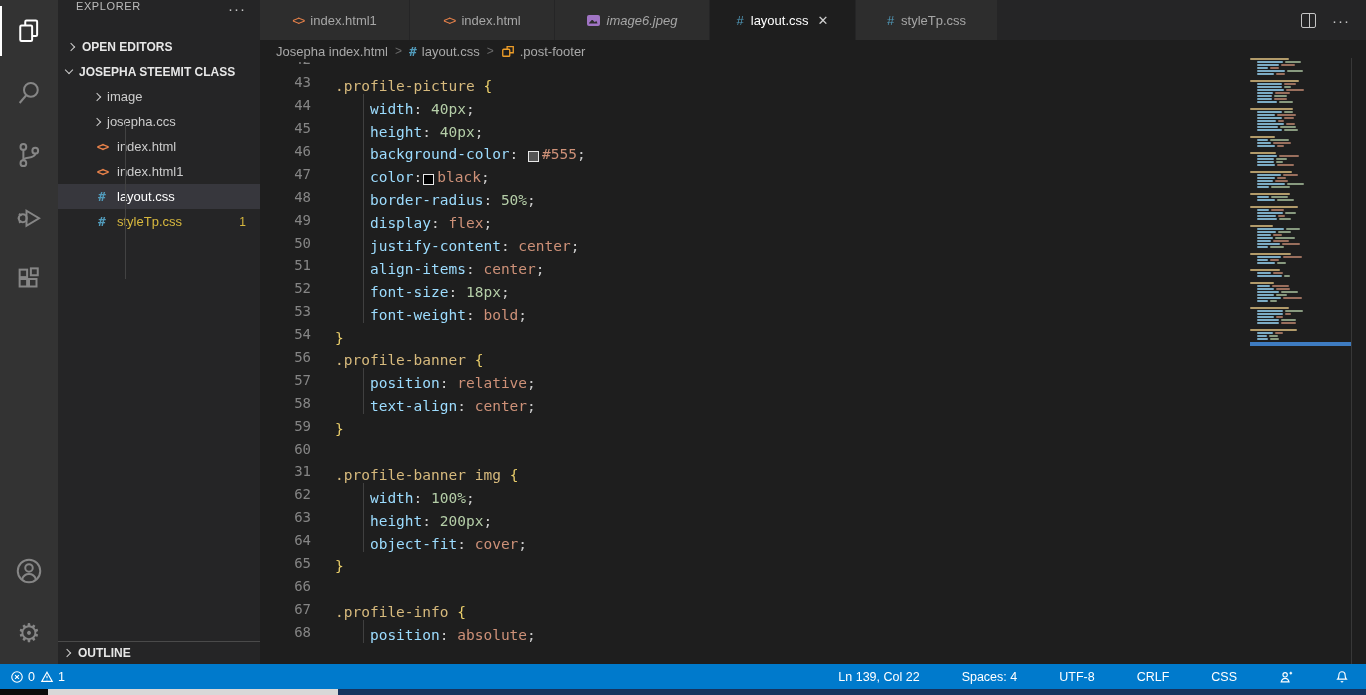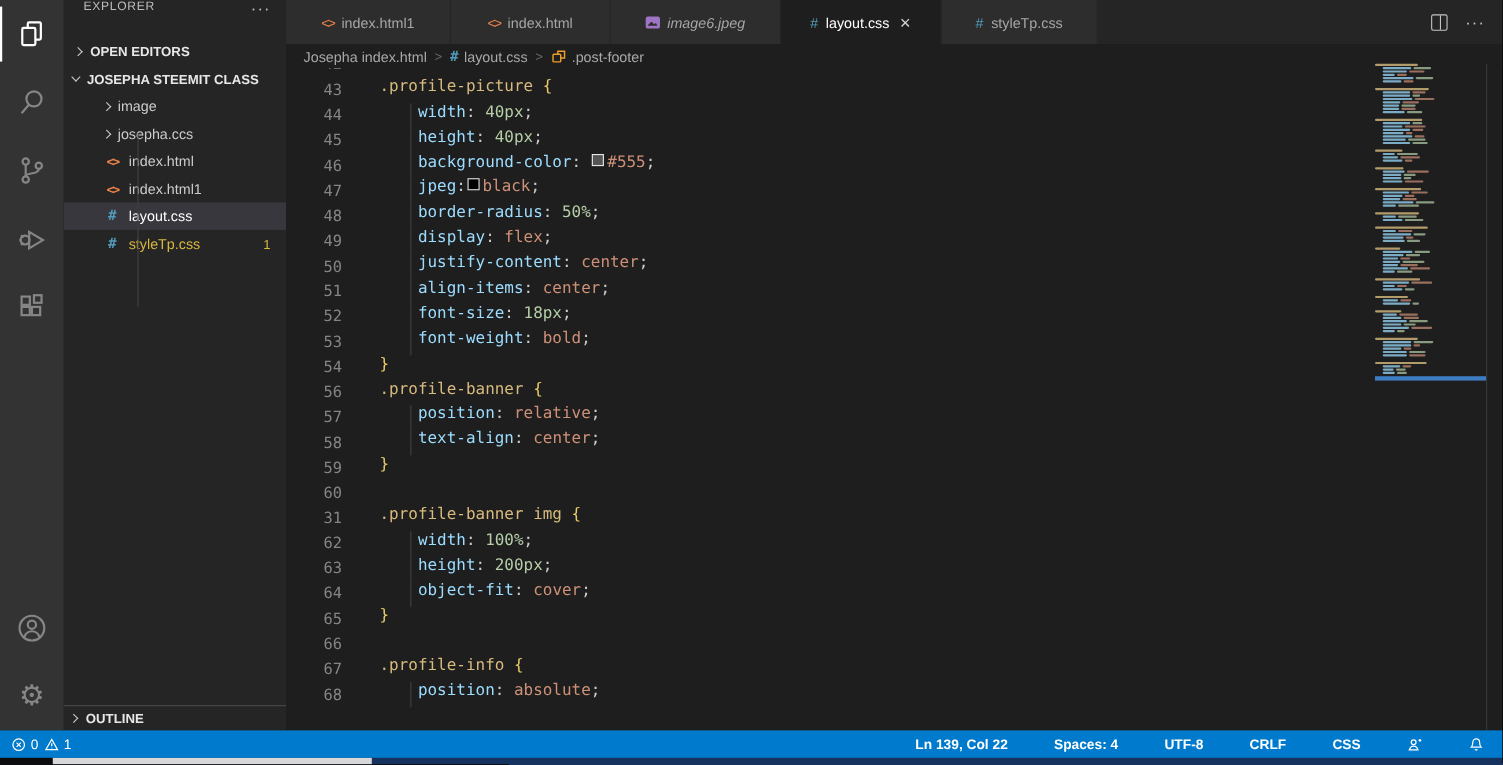--- a/index.html
+++ b/index.html
@@ -63,39 +63,39 @@
   .bc-sep{ color:#6a6a6a; font-size:12px; }
   .bc-item{ display:flex; align-items:center; gap:5px; cursor:pointer; }
   .bc-css{ color:#519aba; font-weight:bold; font-family:"DejaVu Sans Mono",monospace; }
 
   
   .codearea{ position:absolute; top:62px; left:0; right:116px; bottom:0; overflow:hidden;
              font-family:"DejaVu Sans Mono",monospace; font-size:14.5px; }
   .row{ height:22.9px; display:flex; align-items:center; white-space:pre; }
   .row:first-child{ margin-top:-14px; }
   .ln{ width:51px; text-align:right; color:#858585; flex:none; font-size:14px; }
-  .code{ margin-left:34px; position:relative; height:100%; display:flex; align-items:flex-start; }
+  .code{ margin-left:24px; position:relative; height:100%; display:flex; align-items:flex-end; }
   .row.g .code::before{ content:""; position:absolute; left:28px; top:0; bottom:0; width:1px; background:#404040; }
   .tk-sel{color:#d7ba7d}.tk-brc{color:#e9cd6a}.tk-prop{color:#9cdcfe}
   .tk-pun{color:#cccccc}.tk-num{color:#b5cea8}.tk-val{color:#ce9178}.tk-pln{color:#d4d4d4}
   .swatch{ display:inline-block; width:11px; height:11px; border:1.5px solid #e8e8e8; margin:0 3px 0 1px;
            vertical-align:-1px; }
 
   
   .minimap{ position:absolute; top:58px; right:14px; width:102px; bottom:0; border-right:1px solid #383838; cursor:pointer;}
   .mm-line{ height:2px; margin-bottom:1px; display:flex; gap:2px; }
   .mm-seg{ height:2px; border-radius:1px; }
   .mm-cursor{ position:absolute; left:0; right:0; height:4px; background:#3e7cc1; }
 
   
   .statusbar{ position:absolute; left:0; top:664px; width:1366px; height:25px; background:#007acc; color:#fff;
               display:flex; align-items:center; font-size:12.5px; padding:0 10px; }
   .st-left{ display:flex; align-items:center; gap:5px; }
   .st-item{ display:flex; align-items:center; gap:4px; cursor:pointer; }
-  .st-right{ margin-left:auto; display:flex; align-items:center; gap:28px;font-weight:bold; }
+  .st-right{ margin-left:auto; display:flex; align-items:center; gap:28px; }
   .st-right .st-item{ padding:0 7px; }
   .statusbar svg{ width:14px; height:14px; stroke:#fff; fill:none; stroke-width:1.3; }
 
   
   .bstrip{ position:absolute; top:689px; left:0; width:1366px; height:6px; background:#16335f; }
   .bstrip .b1{ position:absolute; left:0; top:0; bottom:0; width:48px; background:#0c0c0c; }
   .bstrip .b2{ position:absolute; left:48px; top:0; bottom:0; width:290px; background:#d8d8d8; }
 </style>
 </head>
 <body>
@@ -247,21 +247,21 @@
           </span>
           <span>.post-footer</span>
         </span>
       </div>
     <div class="codearea" id="codearea">
         <div class="row"><span class="ln">42</span><span class="code"></span></div>
         <div class="row"><span class="ln">43</span><span class="code"><span class="tk-sel">.profile-picture</span><span class="tk-pln"> </span><span class="tk-brc">{</span></span></div>
         <div class="row g"><span class="ln">44</span><span class="code"><span class="tk-pln">    </span><span class="tk-prop">width</span><span class="tk-pun">: </span><span class="tk-num">40px</span><span class="tk-pun">;</span></span></div>
         <div class="row g"><span class="ln">45</span><span class="code"><span class="tk-pln">    </span><span class="tk-prop">height</span><span class="tk-pun">: </span><span class="tk-num">40px</span><span class="tk-pun">;</span></span></div>
         <div class="row g"><span class="ln">46</span><span class="code"><span class="tk-pln">    </span><span class="tk-prop">background-color</span><span class="tk-pun">: </span><span class="swatch" style="background: rgb(85, 85, 85);"></span><span class="tk-val">#555</span><span class="tk-pun">;</span></span></div>
-        <div class="row g"><span class="ln">47</span><span class="code"><span class="tk-pln">    </span><span class="tk-prop">jpeg</span><span class="tk-pun">:</span><span class="swatch" style="background: rgb(0, 0, 0);"></span><span class="tk-val">black</span><span class="tk-pun">;</span></span></div>
+        <div class="row g"><span class="ln">47</span><span class="code"><span class="tk-pln">    </span><span class="tk-prop">color</span><span class="tk-pun">:</span><span class="swatch" style="background: rgb(0, 0, 0);"></span><span class="tk-val">black</span><span class="tk-pun">;</span></span></div>
         <div class="row g"><span class="ln">48</span><span class="code"><span class="tk-pln">    </span><span class="tk-prop">border-radius</span><span class="tk-pun">: </span><span class="tk-num">50%</span><span class="tk-pun">;</span></span></div>
         <div class="row g"><span class="ln">49</span><span class="code"><span class="tk-pln">    </span><span class="tk-prop">display</span><span class="tk-pun">: </span><span class="tk-val">flex</span><span class="tk-pun">;</span></span></div>
         <div class="row g"><span class="ln">50</span><span class="code"><span class="tk-pln">    </span><span class="tk-prop">justify-content</span><span class="tk-pun">: </span><span class="tk-val">center</span><span class="tk-pun">;</span></span></div>
         <div class="row g"><span class="ln">51</span><span class="code"><span class="tk-pln">    </span><span class="tk-prop">align-items</span><span class="tk-pun">: </span><span class="tk-val">center</span><span class="tk-pun">;</span></span></div>
         <div class="row g"><span class="ln">52</span><span class="code"><span class="tk-pln">    </span><span class="tk-prop">font-size</span><span class="tk-pun">: </span><span class="tk-num">18px</span><span class="tk-pun">;</span></span></div>
         <div class="row g"><span class="ln">53</span><span class="code"><span class="tk-pln">    </span><span class="tk-prop">font-weight</span><span class="tk-pun">: </span><span class="tk-val">bold</span><span class="tk-pun">;</span></span></div>
         <div class="row"><span class="ln">54</span><span class="code"><span class="tk-brc">}</span></span></div>
         <div class="row"><span class="ln">56</span><span class="code"><span class="tk-sel">.profile-banner</span><span class="tk-pln"> </span><span class="tk-brc">{</span></span></div>
         <div class="row g"><span class="ln">57</span><span class="code"><span class="tk-pln">    </span><span class="tk-prop">position</span><span class="tk-pun">: </span><span class="tk-val">relative</span><span class="tk-pun">;</span></span></div>
         <div class="row g"><span class="ln">58</span><span class="code"><span class="tk-pln">    </span><span class="tk-prop">text-align</span><span class="tk-pun">: </span><span class="tk-val">center</span><span class="tk-pun">;</span></span></div>

